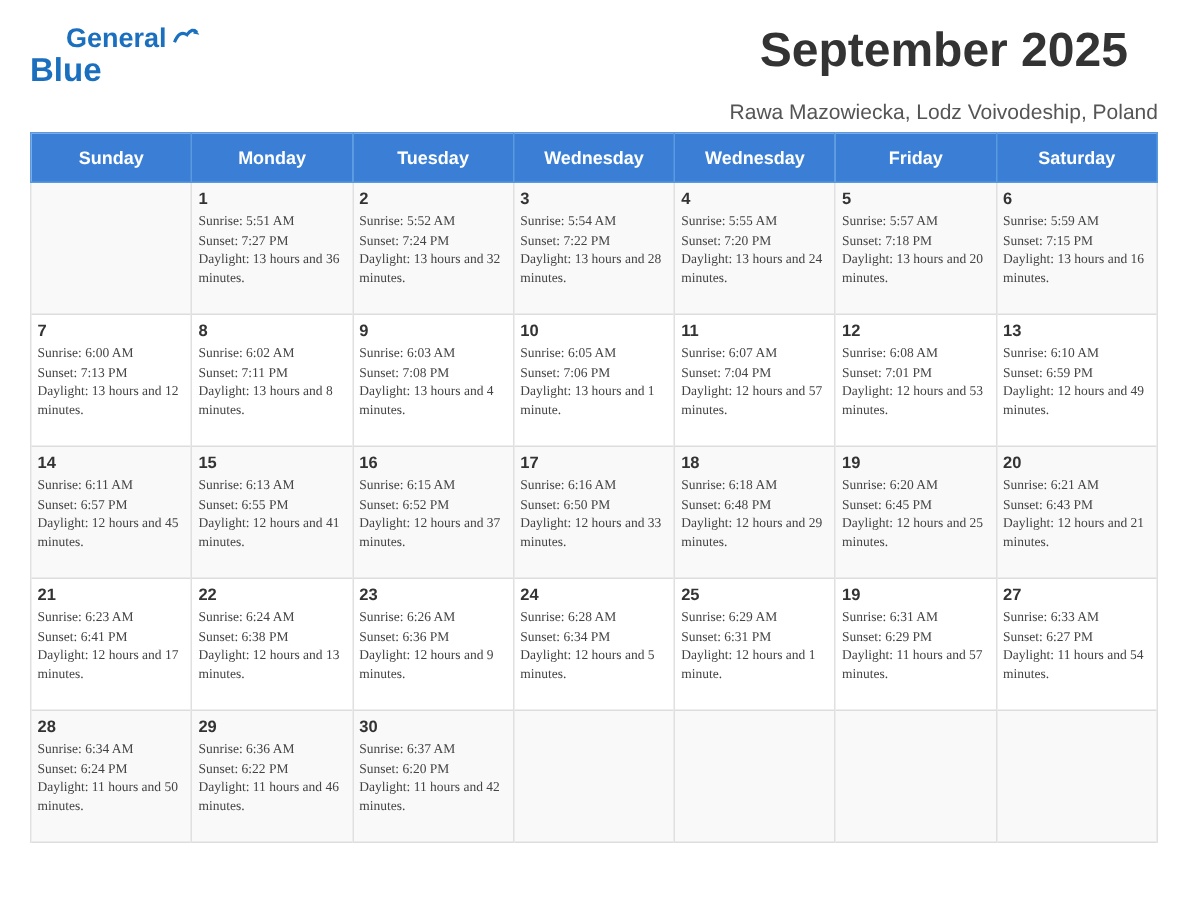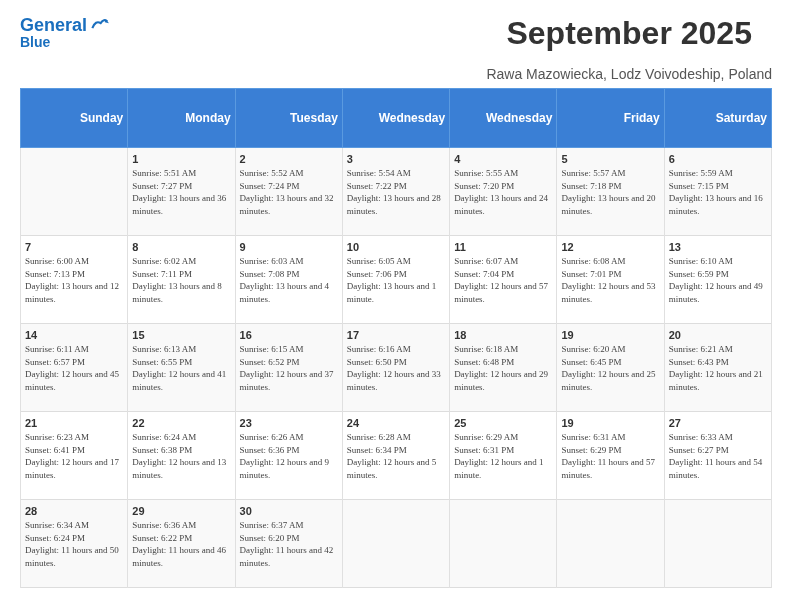--- a/index.html
+++ b/index.html
@@ -23,20 +23,21 @@
     }
     .logo {
       display: flex;
       align-items: center;
     }
     .logo-text {
       font-size: 18px;
       font-weight: bold;
       color: #333;
       line-height: 1.1;
+      margin-left: 24px;
     }
     .logo-text span {
       color: #1a6fbe;
     }
     .logo-icon {
       width: 20px;
       height: 20px;
       margin-left: 2px;
       margin-top: -4px;
     }
@@ -59,22 +60,22 @@
       border-collapse: collapse;
       table-layout: fixed;
     }
     thead tr {
       background-color: #3a7fd5;
     }
     thead th {
       color: #fff;
       font-size: 12px;
       font-weight: bold;
-      padding: 22px 4px;
-      text-align: right;
+      padding: 9px 4px;
+      text-align: center;
       border: 1px solid #5a9ae0;
     }
     tbody tr {
       border-bottom: 1px solid #ddd;
     }
     tbody td {
       vertical-align: top;
       padding: 5px 4px;
       font-size: 9.5px;
       color: #333;
@@ -111,21 +112,21 @@
       <div>
         <div style="display:flex; align-items:center;">
           <span class="logo-text">
             <span>General</span>
           </span>
           <svg class="logo-icon" viewBox="0 0 24 18" fill="#1a6fbe">
             <path d="M4 14 Q8 4 14 8 Q18 2 22 6" stroke="#1a6fbe" stroke-width="2.5" fill="none"></path>
             <polygon points="20,3 24,8 19,7" fill="#1a6fbe"></polygon>
           </svg>
         </div>
-        <div style="font-size:14px; font-weight:bold; color:#1a6fbe; margin-top:-2px;">Blue</div>
+        <div style="font-size:22px; font-weight:bold; color:#1a6fbe; margin-top:-2px;">Blue</div>
       </div>
     </div>
     <div class="title-block">
       <div class="month-title">September 2025</div>
       <div class="subtitle">Rawa Mazowiecka, Lodz Voivodeship, Poland</div>
     </div>
   </div>
 
   <table>
     <thead>

